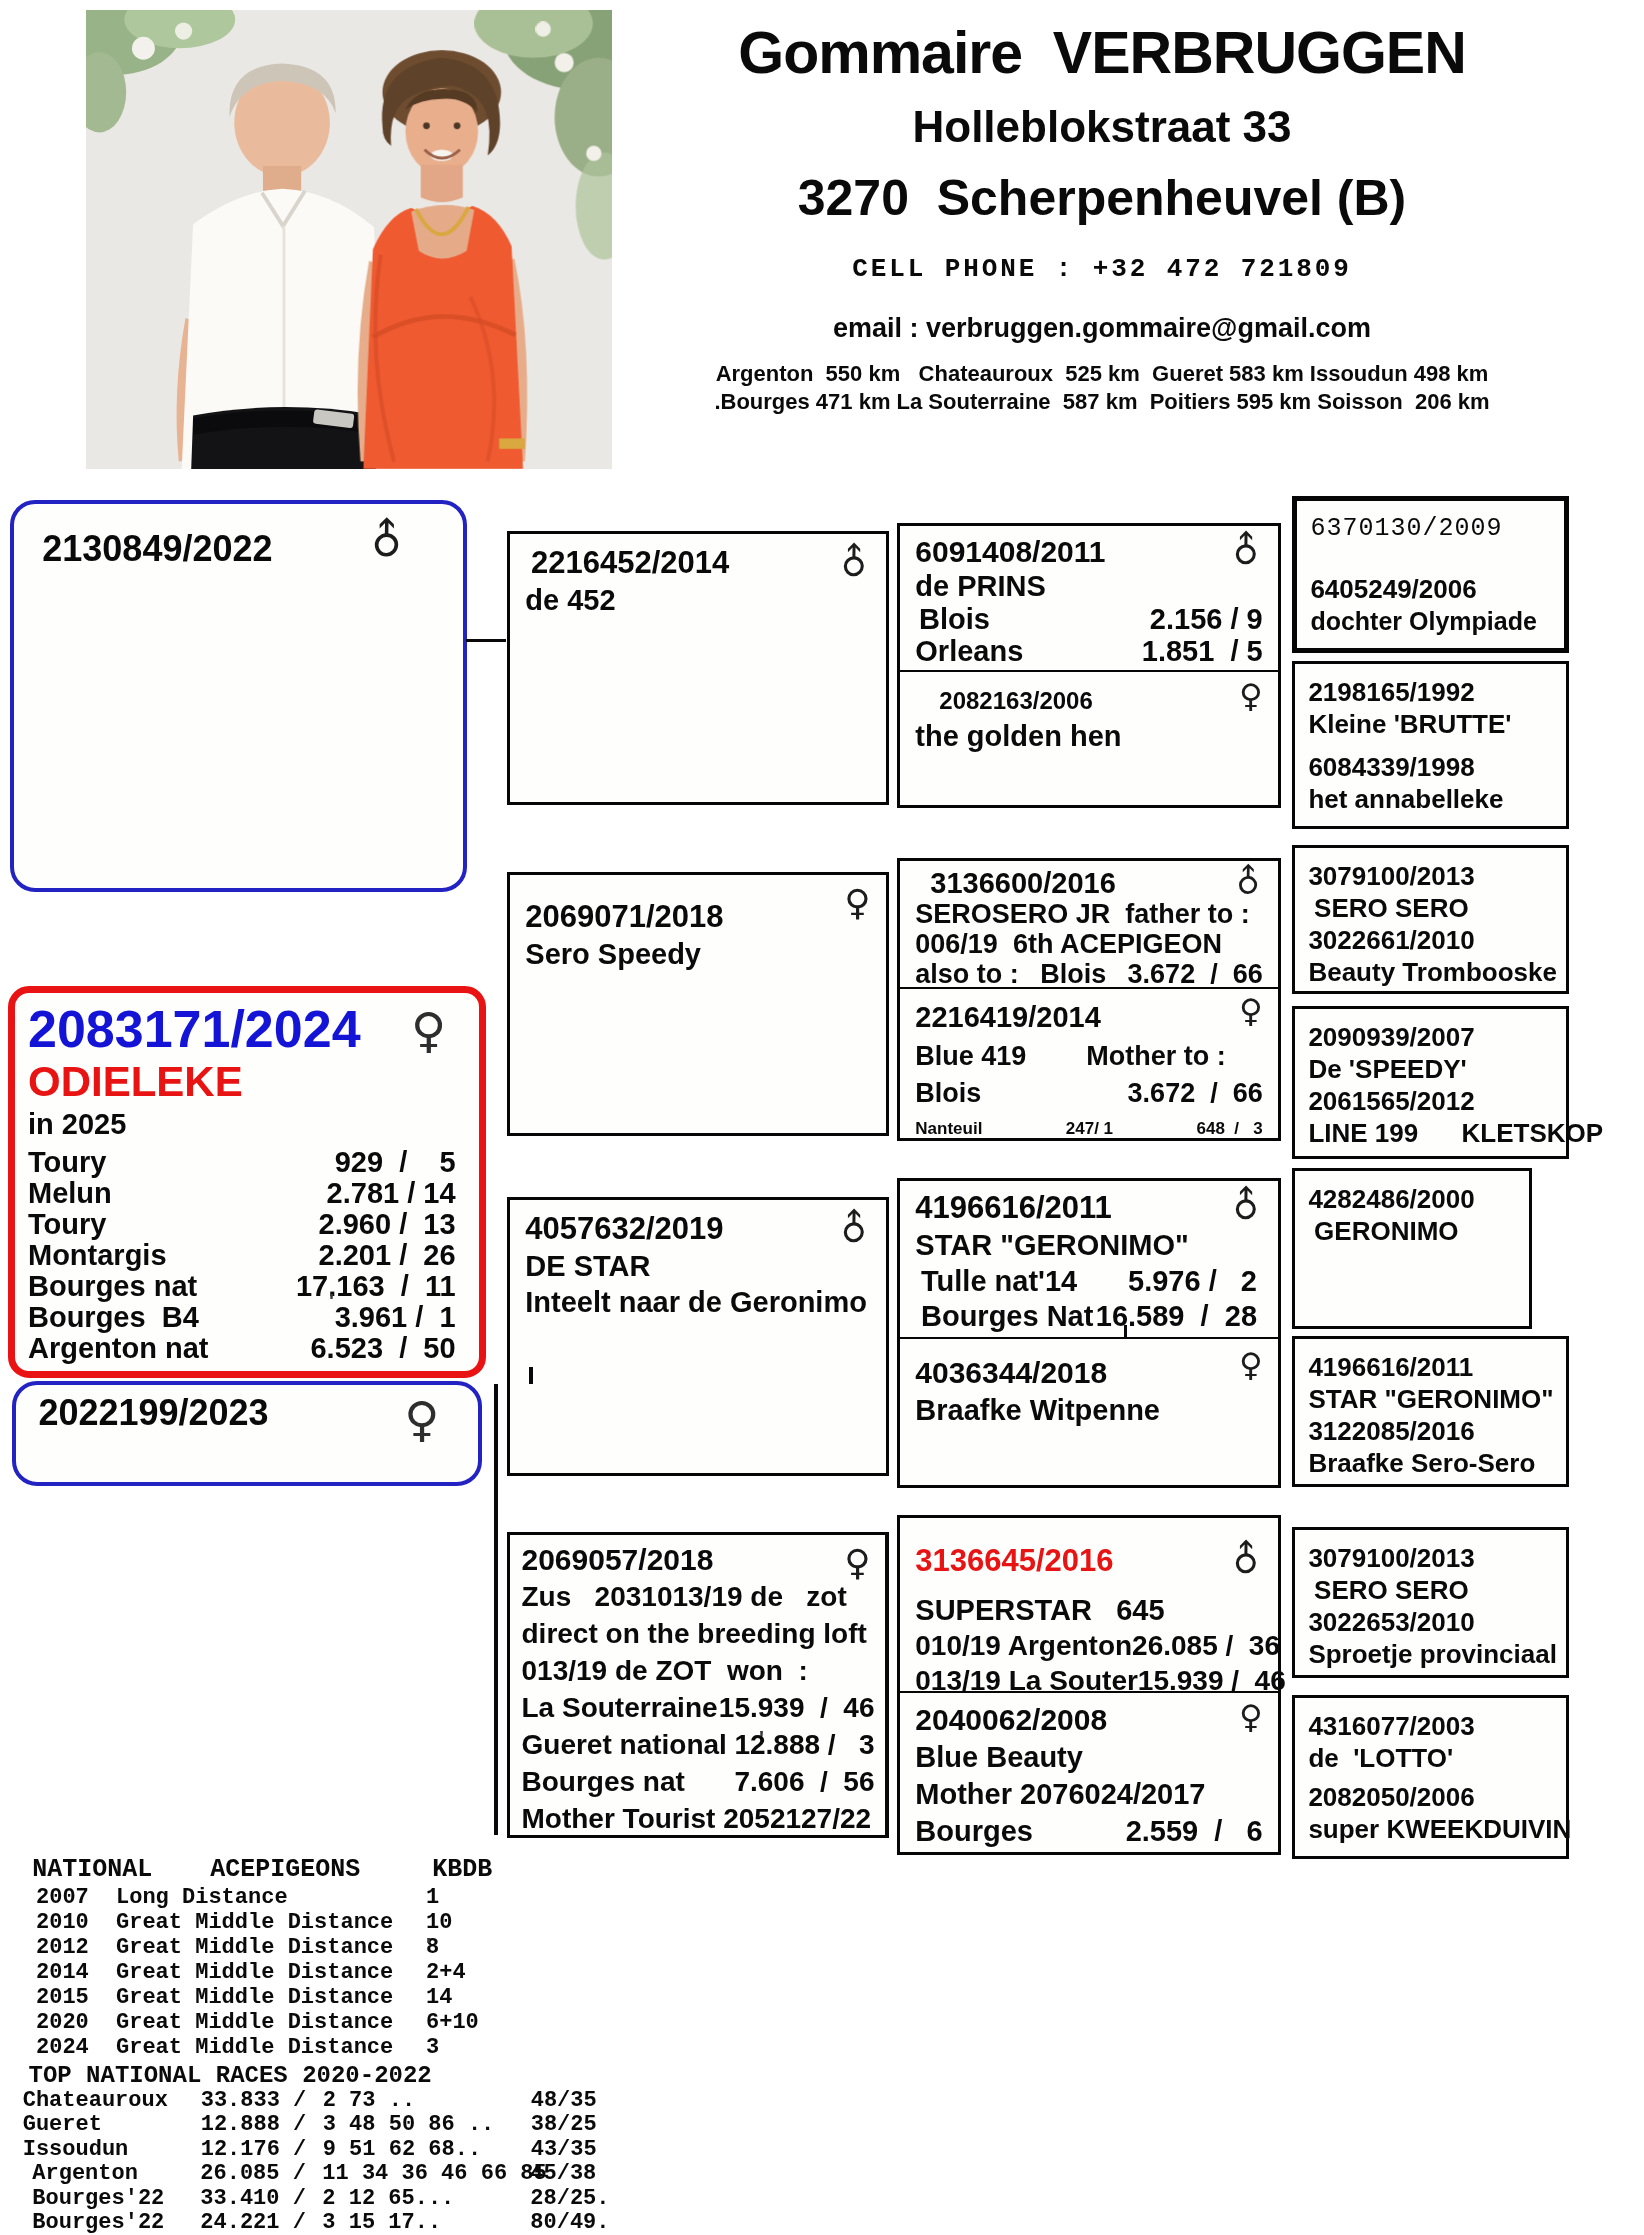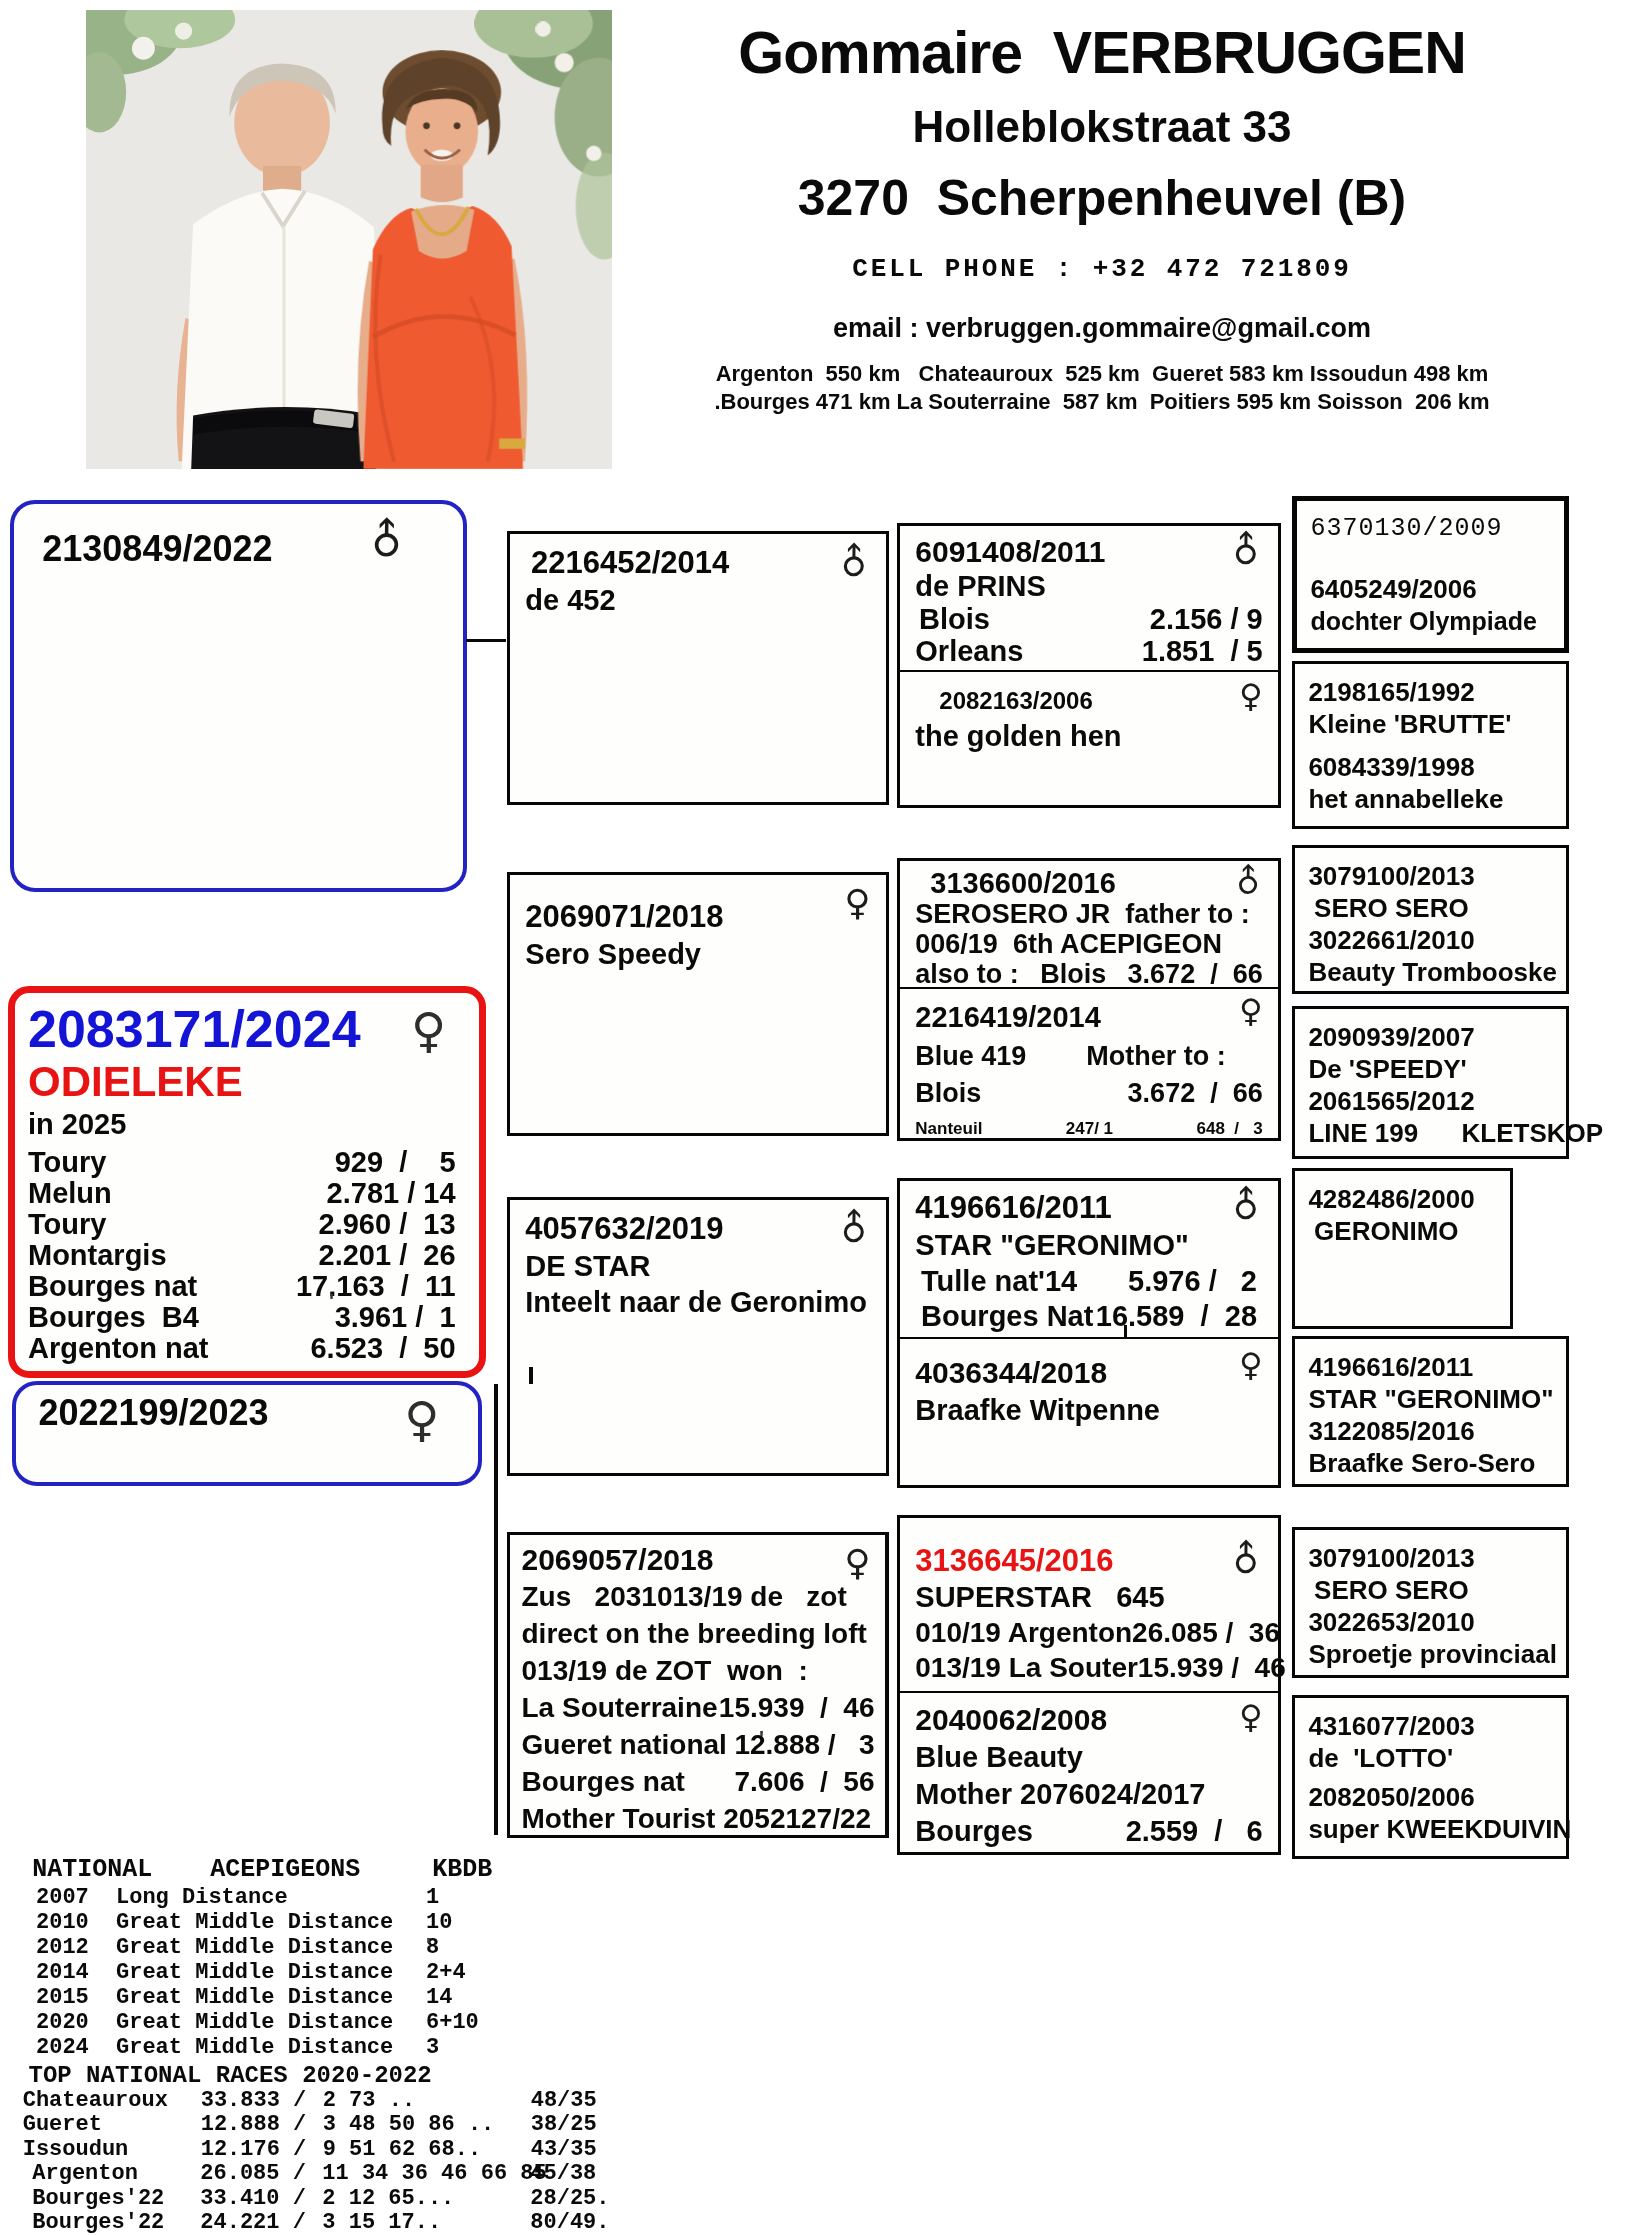--- a/index.html
+++ b/index.html
@@ -295,21 +295,21 @@
       <span class="sex" style="top:9.6px;font-size:32.5px;" data-bind="symbols.female">♀</span>
       <div class="ring" style="font-size:30px;line-height:38px;margin-top:7.6px;" data-bind="gen3.p3_bottom.ring">4036344/2018</div>
       <div class="bname" data-bind="gen3.p3_bottom.name">Braafke Witpenne</div>
     </div>
   </div>
 
   <div class="box" style="left:897px;top:1515px;width:384px;height:340px;padding:0;">
     <div class="half" style="height:173px;padding-top:25px;">
       <span class="sex male" style="top:23px;" data-bind="symbols.male">♂</span>
       <div class="ring" style="color:#e81414;line-height:36px;" data-bind="gen3.p4_top.ring">3136645/2016</div>
-      <div class="bname" style="line-height:36px;" data-bind="gen3.p4_top.name">SUPERSTAR   645</div>
+      <div class="bname" style="line-height:36px;margin-top:13px;" data-bind="gen3.p4_top.name">SUPERSTAR   645</div>
       <div class="rrow" style="font-size:28px;line-height:35px;">
           <span data-bind="gen3.p4_top.results.0.race">010/19 Argenton</span>
           <span class="score" data-bind="gen3.p4_top.results.0.score">26.085 /  36</span>
         </div>
       <div class="rrow" style="font-size:28px;line-height:35px;">
           <span data-bind="gen3.p4_top.results.1.race">013/19 La Souter</span>
           <span class="score" data-bind="gen3.p4_top.results.1.score">15.939 /  46</span>
         </div>
     </div>
     <div class="half half-bottom">
@@ -361,21 +361,21 @@
     <div>
       <div class="ring" data-bind="gen4.3.a_ring">2090939/2007</div>
       <div class="bname" style="font-size:26px;" data-bind="gen4.3.a_name">De 'SPEEDY'</div>
     </div>
     <div>
       <div class="ring" data-bind="gen4.3.b_ring">2061565/2012</div>
       <div class="bname" style="font-size:26px;" data-bind="gen4.3.b_name">LINE 199      KLETSKOP</div>
     </div>
   </div>
 
-  <div class="box g4" style="left:1292px;top:1168px;width:221px;height:161px;">
+  <div class="box g4" style="left:1292px;top:1168px;width:240px;height:161px;">
     <div>
       <div class="ring" data-bind="gen4.4.a_ring">4282486/2000</div>
       <div class="bname" style="font-size:26px;padding-left:5.7px;" data-bind="gen4.4.a_name">GERONIMO</div>
     </div>
   </div>
 
   <div class="box g4" style="left:1292px;top:1336px;width:277px;height:151px;">
     <div>
       <div class="ring" data-bind="gen4.5.a_ring">4196616/2011</div>
       <div class="bname" style="font-size:26px;" data-bind="gen4.5.a_name">STAR "GERONIMO"</div>

